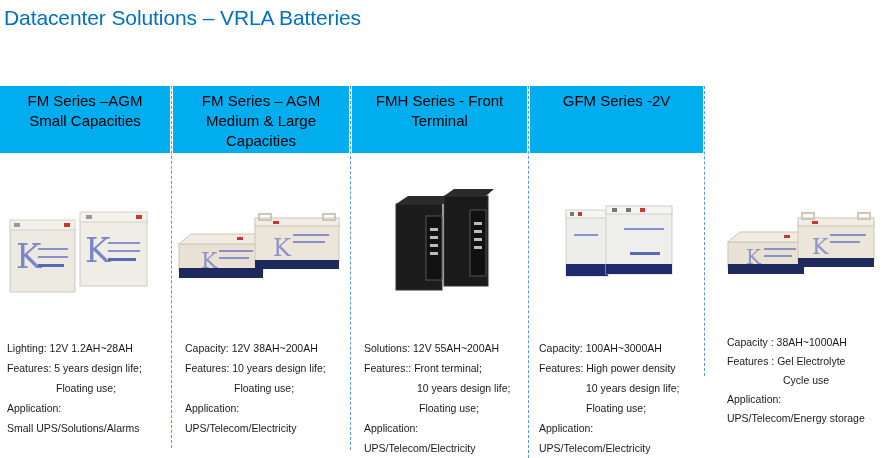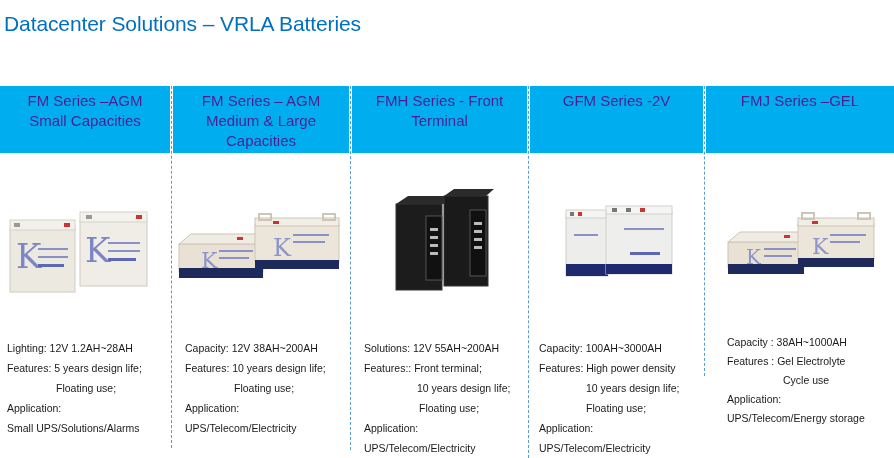--- a/index.html
+++ b/index.html
@@ -1,22 +1,22 @@
 <!DOCTYPE html>
 <html><head>
 <meta charset="utf-8">
 <style>
   html, body { margin: 0; padding: 0; background: #ffffff; }
   body { width: 894px; height: 458px; position: relative; overflow: hidden;
          font-family: "Liberation Sans", sans-serif; }
-  .title { position: absolute; left: 4px; top: 12px; font-size: 21px; color: #0070C0;
+  .title { position: absolute; left: 4px; top: 6px; font-size: 21px; color: #0070C0;
            white-space: nowrap; letter-spacing: -0.1px; }
   .col { position: absolute; top: 86px; height: 372px; }
   .hdr { position: absolute; left: 0; top: 0; right: 0; height: 67px; background: #00AEEF;
-         color: #4c1d95; font-size: 15px; line-height: 20px; text-align: center; padding-top: 5px;
+         color: #000000; font-size: 15px; line-height: 20px; text-align: center; padding-top: 5px;
          box-sizing: border-box; }
   .hdr span { display: block; }
   .divider { position: absolute; top: 86px; width: 0; border-left: 1px dashed #5B9BD5; }
   .img { position: absolute; left: 0; right: 0; }
   .specs { position: absolute; font-size: 10.5px; color: #1a1a1a; line-height: 20px; white-space: nowrap; }
   .specs div { height: 20px; }
   .indent { padding-left: 52px; }
 </style>
 </head>
 <body>
@@ -175,23 +175,20 @@
     <div style="padding-left:47px;">10 years design life;</div>
     <div style="padding-left:47px;">Floating use;</div>
     <div>Application:</div>
     <div>UPS/Telecom/Electricity</div>
   </div>
 </div>
 
 <div class="divider" style="left:704px;height:290px;"></div>
 
 <div class="col" style="left:706px;width:188px;">
-  <div class="hdr">
-    <span>FMJ Series –GEL</span>
-  </div>
   <div class="img" style="top:122px;height:72px;">
     <svg width="188" height="72" viewBox="0 0 188 72">
       <g>
         <rect x="22" y="34" width="76" height="26" fill="#E8E1D4" stroke="#cdc5b5"></rect>
         <polygon points="22,34 34,24 98,24 98,34" fill="#F1ECE3" stroke="#cdc5b5"></polygon>
         <rect x="22" y="56" width="76" height="10" fill="#1f2a5c"></rect>
         <text x="40" y="56" font-size="20" fill="#8d95c8" font-family="DejaVu Serif, serif">K</text>
         <rect x="58" y="40" width="32" height="2" fill="#8a90c8"></rect>
         <rect x="58" y="47" width="28" height="2" fill="#8a90c8"></rect>
         <rect x="78" y="27" width="6" height="3" fill="#c33"></rect>

